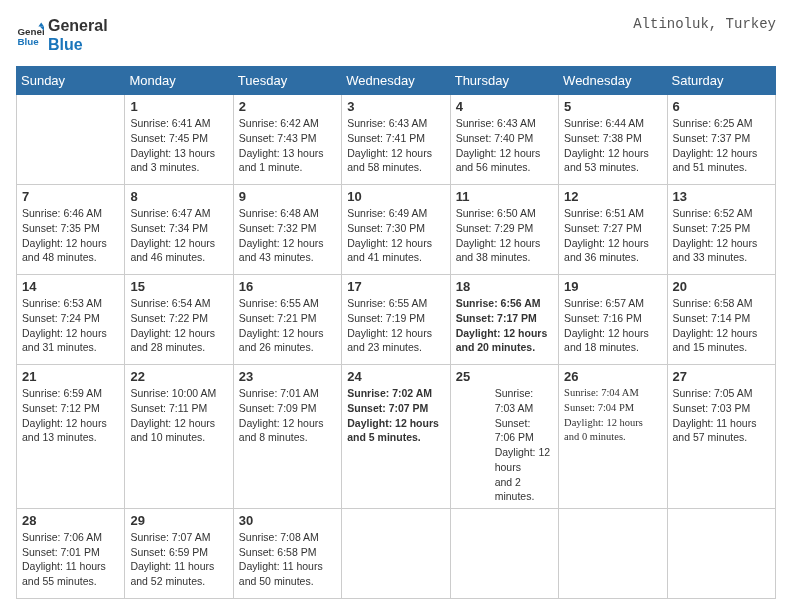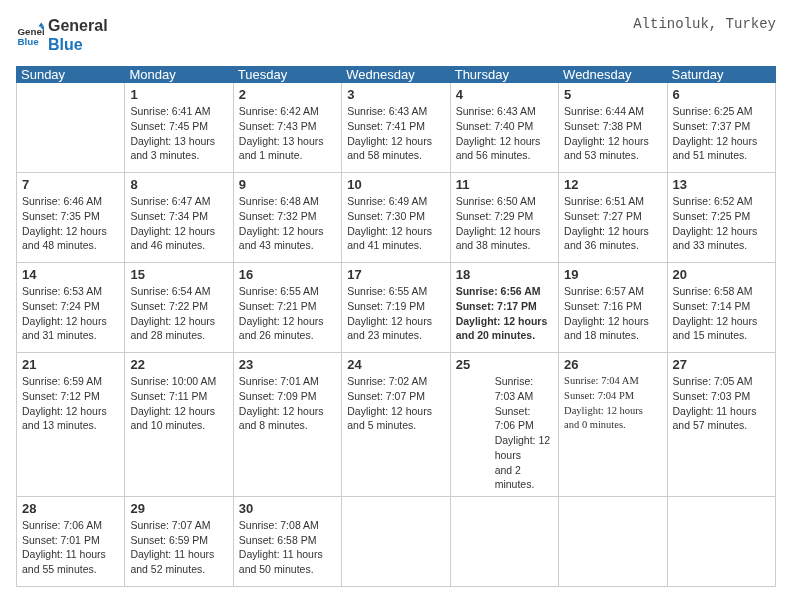--- a/index.html
+++ b/index.html
@@ -39,21 +39,21 @@
       font-family: Liberation Mono, monospace;
     }
     .calendar {
       width: 100%;
       border-collapse: collapse;
       font-size: 11px;
     }
     .calendar th {
       background-color: #2e6da4;
       color: #fff;
-      padding: 0 4px;
+      padding: 6px 4px;
       text-align: left;
       font-size: 13px;
       font-weight: normal;
       border: 1px solid #2e6da4;
     }
     .calendar td {
       border: 1px solid #ccc;
       vertical-align: top;
       padding: 4px 5px;
       width: calc(100% / 7);
@@ -277,21 +277,21 @@
         </td>
         <td>
           <span class="day-number">23</span>
           <div class="day-info" style="white-space: pre-line;">Sunrise: 7:01 AM
 Sunset: 7:09 PM
 Daylight: 12 hours
 and 8 minutes.</div>
         </td>
         <td>
           <span class="day-number">24</span>
-          <div class="day-info" style="white-space: pre-line;">Sunrise: 7:02 AM
+          <div class="day-info" style="white-space: pre-line; font-weight: bold;">Sunrise: 7:02 AM
 Sunset: 7:07 PM
 Daylight: 12 hours
 and 5 minutes.</div>
         </td>
         <td>
           <span class="day-number">25</span>
           <div class="day-info" style="white-space: pre-line; margin-left: 39px;">Sunrise: 7:03 AM
 Sunset: 7:06 PM
 Daylight: 12 hours
 and 2 minutes.</div>

